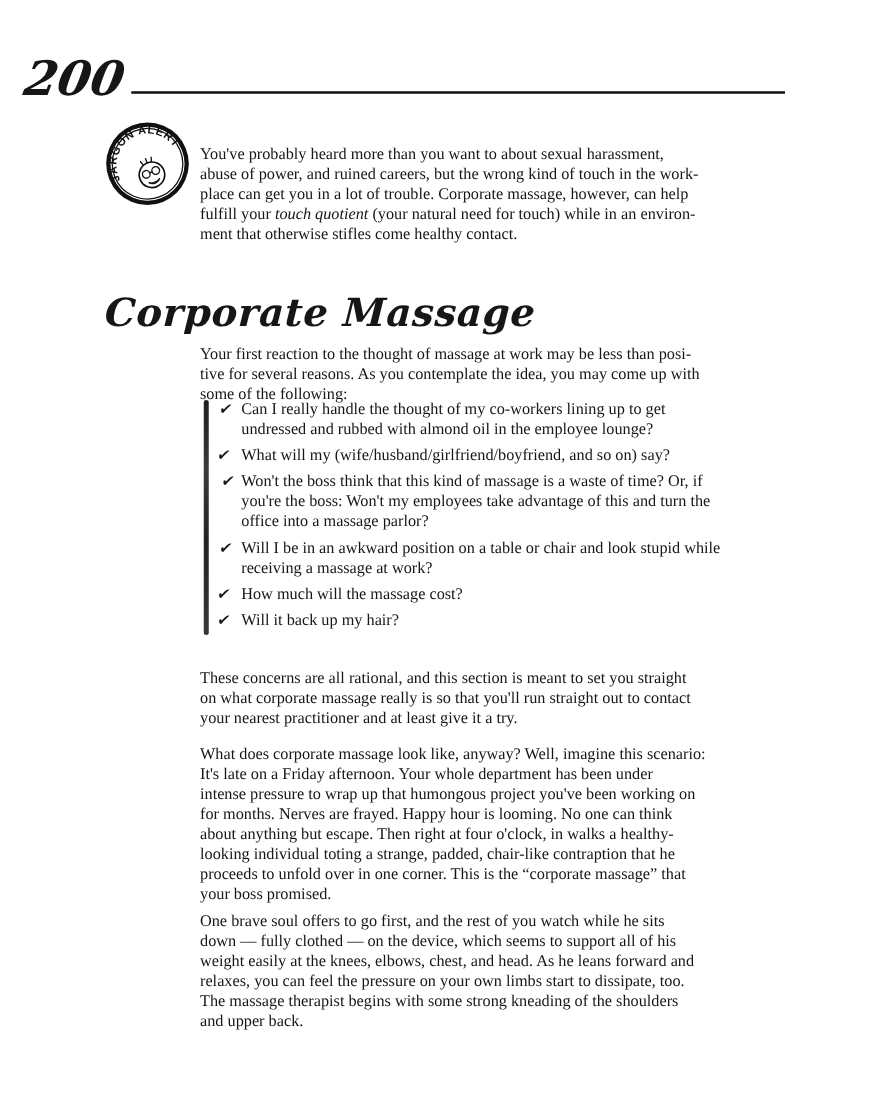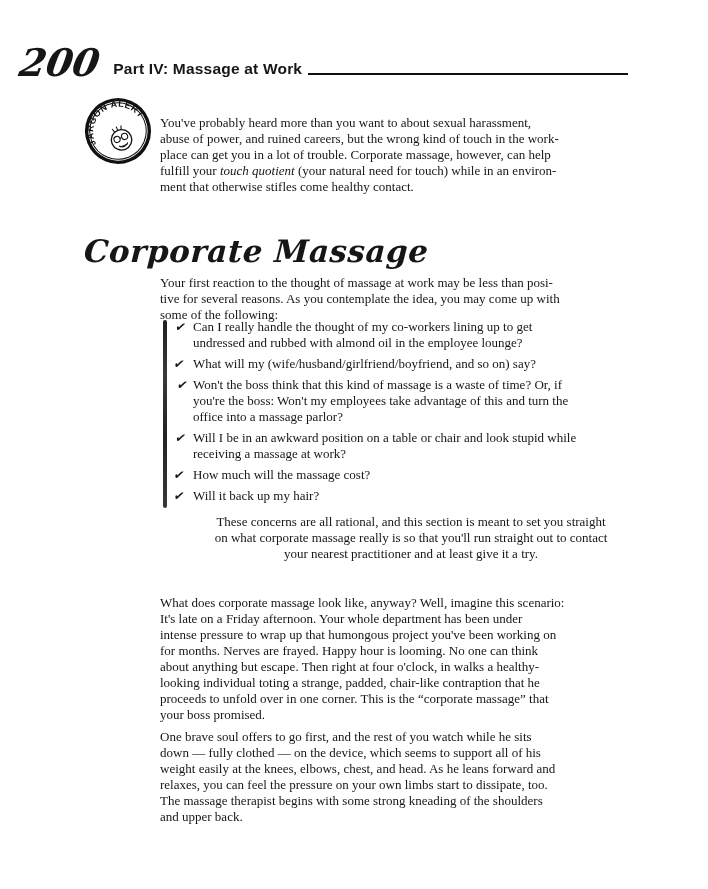--- a/index.html
+++ b/index.html
@@ -71,30 +71,29 @@
   }
   .list-item { display: flex; margin-bottom: 5px; }
   .bullet {
     flex: none; width: 19px; margin-left: 14px;
     font-family: "DejaVu Sans", sans-serif;
     font-weight: bold; font-size: 12px; line-height: 16px;
     transform: skewX(-12deg);
   }
   .item-text { flex: 1; font-size: 13px; line-height: 16px; white-space: pre-line; }
 
-  .p-concerns { position: absolute; left: 160px; top: 501px; width: 502px; text-align: center; }
+  .p-concerns { position: absolute; left: 160px; top: 521px; width: 502px; }
   .p-scenario { position: absolute; left: 160px; top: 582px; width: 502px; }
   .p-brave    { position: absolute; left: 160px; top: 716px; width: 502px; }
 </style>
 </head>
 <body>
 
 <div class="header">
   <span class="page-number">200</span>
-  <span class="part-title">Part IV: Massage at Work</span>
   <div class="header-rule"></div>
 </div>
 
 <div class="jargon-icon">
   <svg viewBox="0 0 100 100" aria-hidden="true">
     <circle cx="50" cy="50" r="46" fill="none" stroke="#111" stroke-width="5"></circle>
     <circle cx="50" cy="50" r="41.5" fill="none" stroke="#111" stroke-width="1.5"></circle>
     <defs>
       <path id="arcTop" d="M 14,60 A 37,37 0 1 1 86,60" fill="none"></path>
     </defs>

